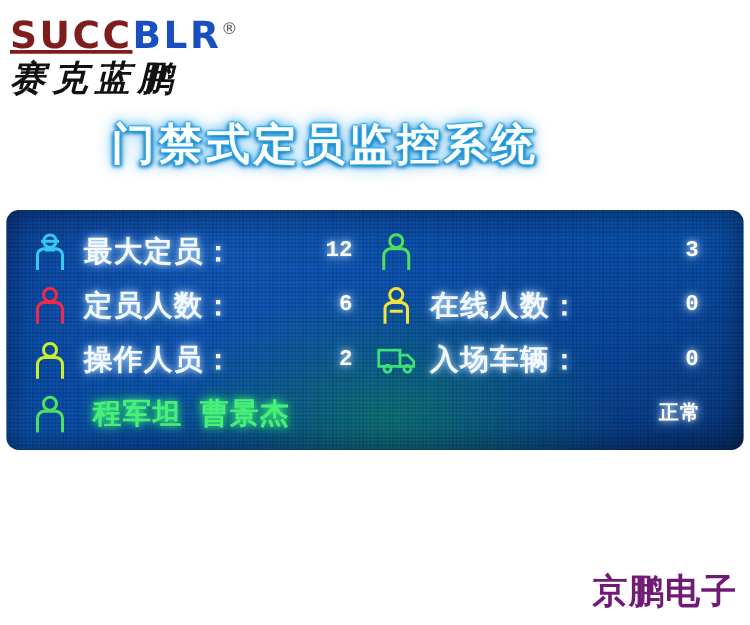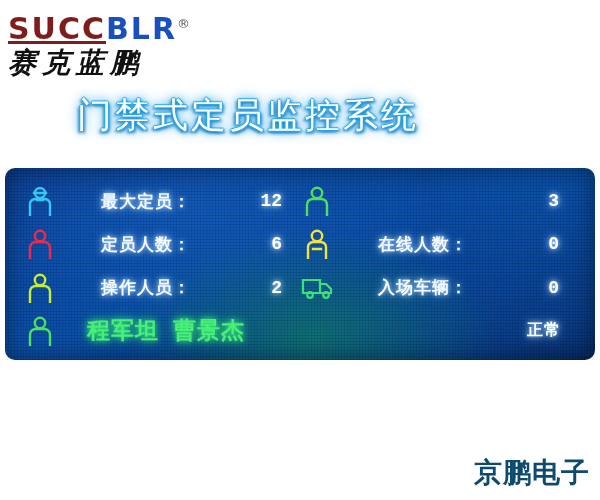--- a/index.html
+++ b/index.html
@@ -49,26 +49,26 @@
     font-size: 28px;
     color: #111111;
     letter-spacing: 6px;
     line-height: 30px;
     white-space: nowrap;
   }
 
   
   .title {
     position: absolute;
-    left: 4px;
+    left: 16px;
     top: 92px;
     width: 488px;
     text-align: center;
     font-family: "DejaVu Sans", "Liberation Sans", sans-serif;
-    font-weight: normal;
+    font-weight: bold;
     font-size: 35px;
     letter-spacing: 3px;
     color: #ffffff;
     text-shadow:
       0 0 1px #2aa8e8,
       1px 0 1px #2aa8e8,
       -1px 0 1px #2aa8e8,
       0 1px 1px #2aa8e8,
       0 -1px 1px #2aa8e8,
       2px 2px 3px #1c7fc4,
@@ -134,38 +134,37 @@
     display: flex;
     align-items: center;
     justify-content: center;
   }
   .led-icon svg { display: block; }
 
   .led-label {
     margin-left: 10px;
     font-family: Liberation Mono, monospace;
     font-weight: bold;
-    font-size: 17px;
+    font-size: 23px;
     letter-spacing: 1px;
     color: #f4f9ff;
     text-shadow: 0 0 5px rgba(190,225,255,0.95), 0 0 11px rgba(140,200,255,0.7);
     white-space: nowrap;
-    padding-left: 34px;
   }
   .led-value {
     margin-left: auto;
     margin-right: 18px;
     font-family: Liberation Mono, monospace;
     font-weight: bold;
     font-size: 18px;
     color: #ffffff;
     text-shadow: 0 0 5px rgba(200,230,255,0.95), 0 0 12px rgba(150,205,255,0.75);
   }
   .led-names {
-    margin-left: 30px;
+    margin-left: 17px;
     font-family: Liberation Serif, serif;
     font-weight: bold;
     font-size: 23px;
     letter-spacing: 1px;
     color: #49ef76;
     text-shadow: 0 0 6px rgba(60,255,120,0.95), 0 0 13px rgba(40,220,100,0.7);
     white-space: nowrap;
   }
   .led-name + .led-name { margin-left: 14px; }
   .led-status {
@@ -181,21 +180,21 @@
 
   
   .footer-brand {
     position: absolute;
     right: 10px;
     bottom: 8px;
     font-family: "DejaVu Sans", "Liberation Sans", sans-serif;
     font-weight: bold;
     font-size: 28px;
     letter-spacing: 1px;
-    color: #0c4a6e;
+    color: #701a75;
     white-space: nowrap;
     text-align: center;
   }
 </style>
 </head>
 <body>
 
 <div class="brand">
   <div class="brand-latin"><span class="seg-a">SUCC</span><span class="seg-b">BLR</span><span class="brand-reg">®</span></div>
   <div class="brand-cn">赛克蓝鹏</div>

